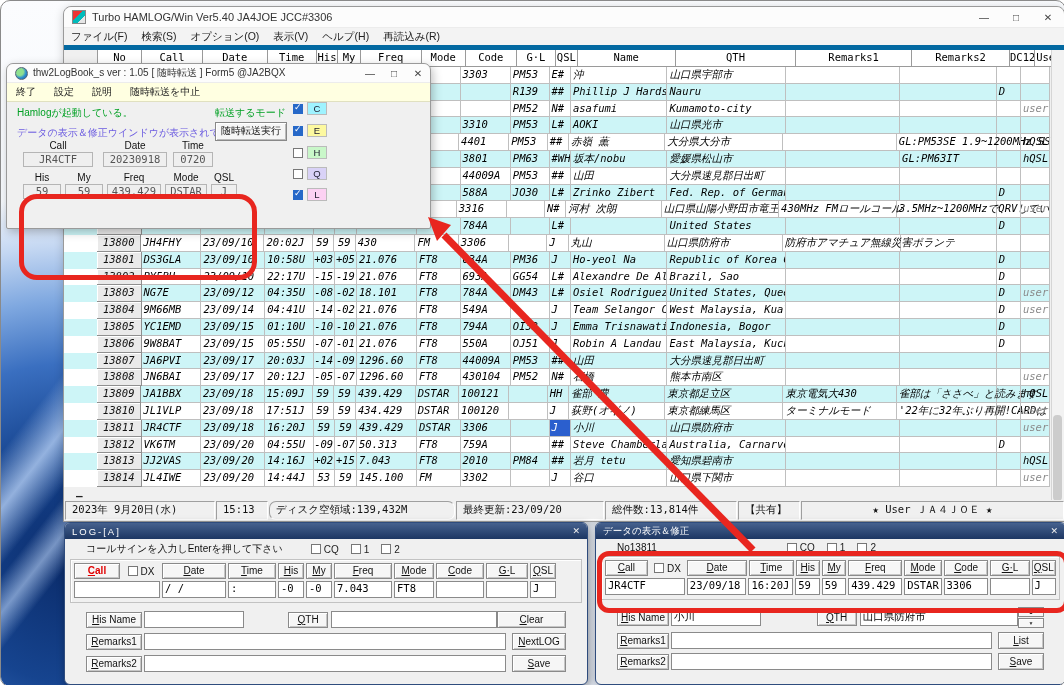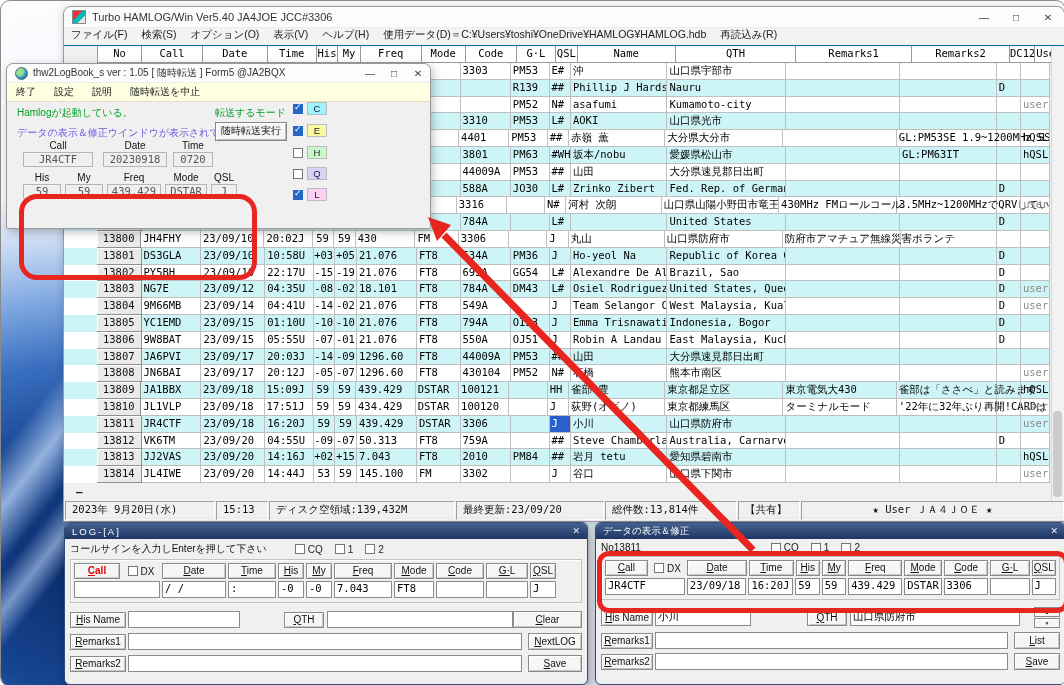--- a/index.html
+++ b/index.html
@@ -15,28 +15,28 @@
 
   
   .mainwin{position:absolute;left:62px;top:5px;width:1000px;height:514px;background:#f0f0f0;
     border:1px solid #9a9a9a;border-radius:8px 8px 0 0;box-shadow:0 2px 10px rgba(0,0,0,.18);}
   .titlebar{height:20px;display:flex;align-items:center;background:#fcfcfc;border-radius:8px 8px 0 0;
     border-bottom:1px solid #ececec;padding:0 0 0 8px;font-size:11px;color:#333;}
   .appicon{width:12px;height:12px;margin-right:6px;flex:0 0 auto;
     background:linear-gradient(135deg,#e33 0 38%,#0bb 38% 70%,#e6e6e6 70% 100%);border:1px solid #888;}
   .wcontrols{margin-left:auto;display:flex;height:100%;}
   .wctrl{width:32px;display:flex;align-items:center;justify-content:center;font-size:10px;color:#444;}
-  .menubar{height:17px;display:flex;background:#f3f3f3;border-bottom:1px solid #0369a1;font-size:10.5px;color:#222;}
+  .menubar{height:17px;display:flex;align-items:center;background:#f3f3f3;border-bottom:5px solid #0369a1;font-size:10.5px;color:#222;}
   .menu-item{padding:0 7px;white-space:nowrap;}
   .tablewrap{position:relative;height:455px;font-family:"DejaVu Sans Mono",monospace;font-size:10.5px;color:#000;background:#f0f0f0;}
   .thead,.trow{display:flex;padding-left:33px;}
   .th{box-sizing:border-box;height:17px;line-height:15px;text-align:center;background:#fff;
     border-right:1px solid #9a9a9a;border-bottom:1px solid #9a9a9a;white-space:nowrap;overflow:hidden;}
   .th:first-child{border-left:1px solid #9a9a9a;}
-  .tbody{position:relative;background:#fdba74;width:986px;}
+  .tbody{position:relative;background:#fdba74;width:986px;font-style:italic;}
   .trow{height:16.8px;background:#fff;}
   .trow.alt{background:#cdf5f7;}
   .cell{box-sizing:border-box;height:16.8px;line-height:15px;padding:0 2px;white-space:nowrap;overflow:hidden;
     border-right:1px solid #bfbfbf;border-bottom:1px solid #bfbfbf;}
   .cell.ovf{overflow:visible;}
   .cell.dim{color:#8a8a8a;}
   .cell.num{text-align:center;padding:0;}
   .nocell{background:#eaeaea;border-right:1px solid #8f8f8f;border-bottom:1px solid #8f8f8f;
     box-shadow:inset 1px 1px 0 #fff;text-align:center;color:#111;}
   .cell.sel{background:#2b5fce;color:#fff;}
@@ -75,21 +75,21 @@
   .tfield .flab{font-size:10px;color:#111;text-align:center;height:12px;}
   .tfield .fval{box-sizing:border-box;height:15px;line-height:13px;background:#efefef;border:1px solid #b5b5b5;
     font:10.5px "DejaVu Sans Mono",monospace;color:#555;text-align:center;}
 
   
   .panel{position:absolute;background:#f0f0f0;border:1px solid #2f4c7d;border-radius:6px;
     box-shadow:2px 3px 9px rgba(0,0,0,.4);z-index:10;overflow:hidden;}
   .ptitle{height:16px;display:flex;align-items:center;padding:0 7px;color:#fff;font-size:9.5px;
     background:linear-gradient(180deg,#46618e 0%,#1d3763 100%);}
   .pclose{margin-left:auto;color:#eee;font-size:9px;}
-  .prow{display:flex;align-items:center;padding:0 5px;margin-top:3px;}
+  .prow{display:flex;align-items:center;padding:0 21px;margin-top:3px;}
   .ptext{font-size:10px;color:#111;white-space:nowrap;}
   .cqgroup{display:flex;align-items:center;gap:12px;font-size:10px;color:#222;}
   .cqitem{display:flex;align-items:center;gap:3px;}
   .gbox{margin:3px 5px 0 5px;border:1px solid #c2c2c2;box-shadow:inset 1px 1px 0 #fff;padding:3px 3px 4px 3px;}
   .frow{display:flex;gap:2px;}
   .fbtn{box-sizing:border-box;height:16px;line-height:14px;background:#f6f6f6;border:1px solid #8a8a8a;
     box-shadow:inset 1px 1px 0 #fff, inset -1px -1px 0 #c6c6c6;font-size:10px;text-align:center;color:#111;white-space:nowrap;overflow:hidden;}
   .fbtn::first-letter{text-decoration:underline;}
   .fbtn.red{color:#e00000;font-weight:bold;}
   .dxcell{box-sizing:border-box;display:flex;align-items:center;gap:3px;justify-content:center;font-size:10px;color:#111;}
@@ -128,21 +128,20 @@
         <div class="wctrl">□</div>
         <div class="wctrl">✕</div>
       </div>
     </div>
     <div class="menubar">
         <div class="menu-item">ファイル(F)</div>
         <div class="menu-item">検索(S)</div>
         <div class="menu-item">オプション(O)</div>
         <div class="menu-item">表示(V)</div>
         <div class="menu-item">ヘルプ(H)</div>
-        <div class="menu-item">使用データ(D)＝C:¥Users¥toshi¥OneDrive¥HAMLOG¥HAMLOG.hdb</div>
         <div class="menu-item">再読込み(R)</div>
       </div>
     <div class="tablewrap">
       <div class="thead" id="thead">
           <div class="th c0">No</div>
           <div class="th c1">Call</div>
           <div class="th c2">Date</div>
           <div class="th c3">Time</div>
           <div class="th c4">His</div>
           <div class="th c5">My</div>
@@ -636,21 +635,21 @@
           </div>
         </div>
       <div class="dashmark">—</div>
       <div class="vscroll">
         <div class="vthumb"></div>
       </div>
     </div>
     <div class="statusbar" id="statusbar">
         <div class="seg" style="width: 150px;">2023年 9月20日(水)</div>
         <div class="seg" style="width: 52px;">15:13</div>
-        <div class="seg" style="width: 186px;">ディスク空領域:139,432M</div>
+        <div class="seg" style="width: 186px; border-radius: 7px;">ディスク空領域:139,432M</div>
         <div class="seg" style="width: 148px;">最終更新:23/09/20</div>
         <div class="seg" style="width: 132px;">総件数:13,814件</div>
         <div class="seg" style="width: 62px;">【共有】</div>
         <div class="seg fill">★ User ＪＡ４ＪＯＥ ★</div>
       </div>
   </div>
 
   <div class="twin">
     <div class="titlebar">
       <div class="globe"></div>

